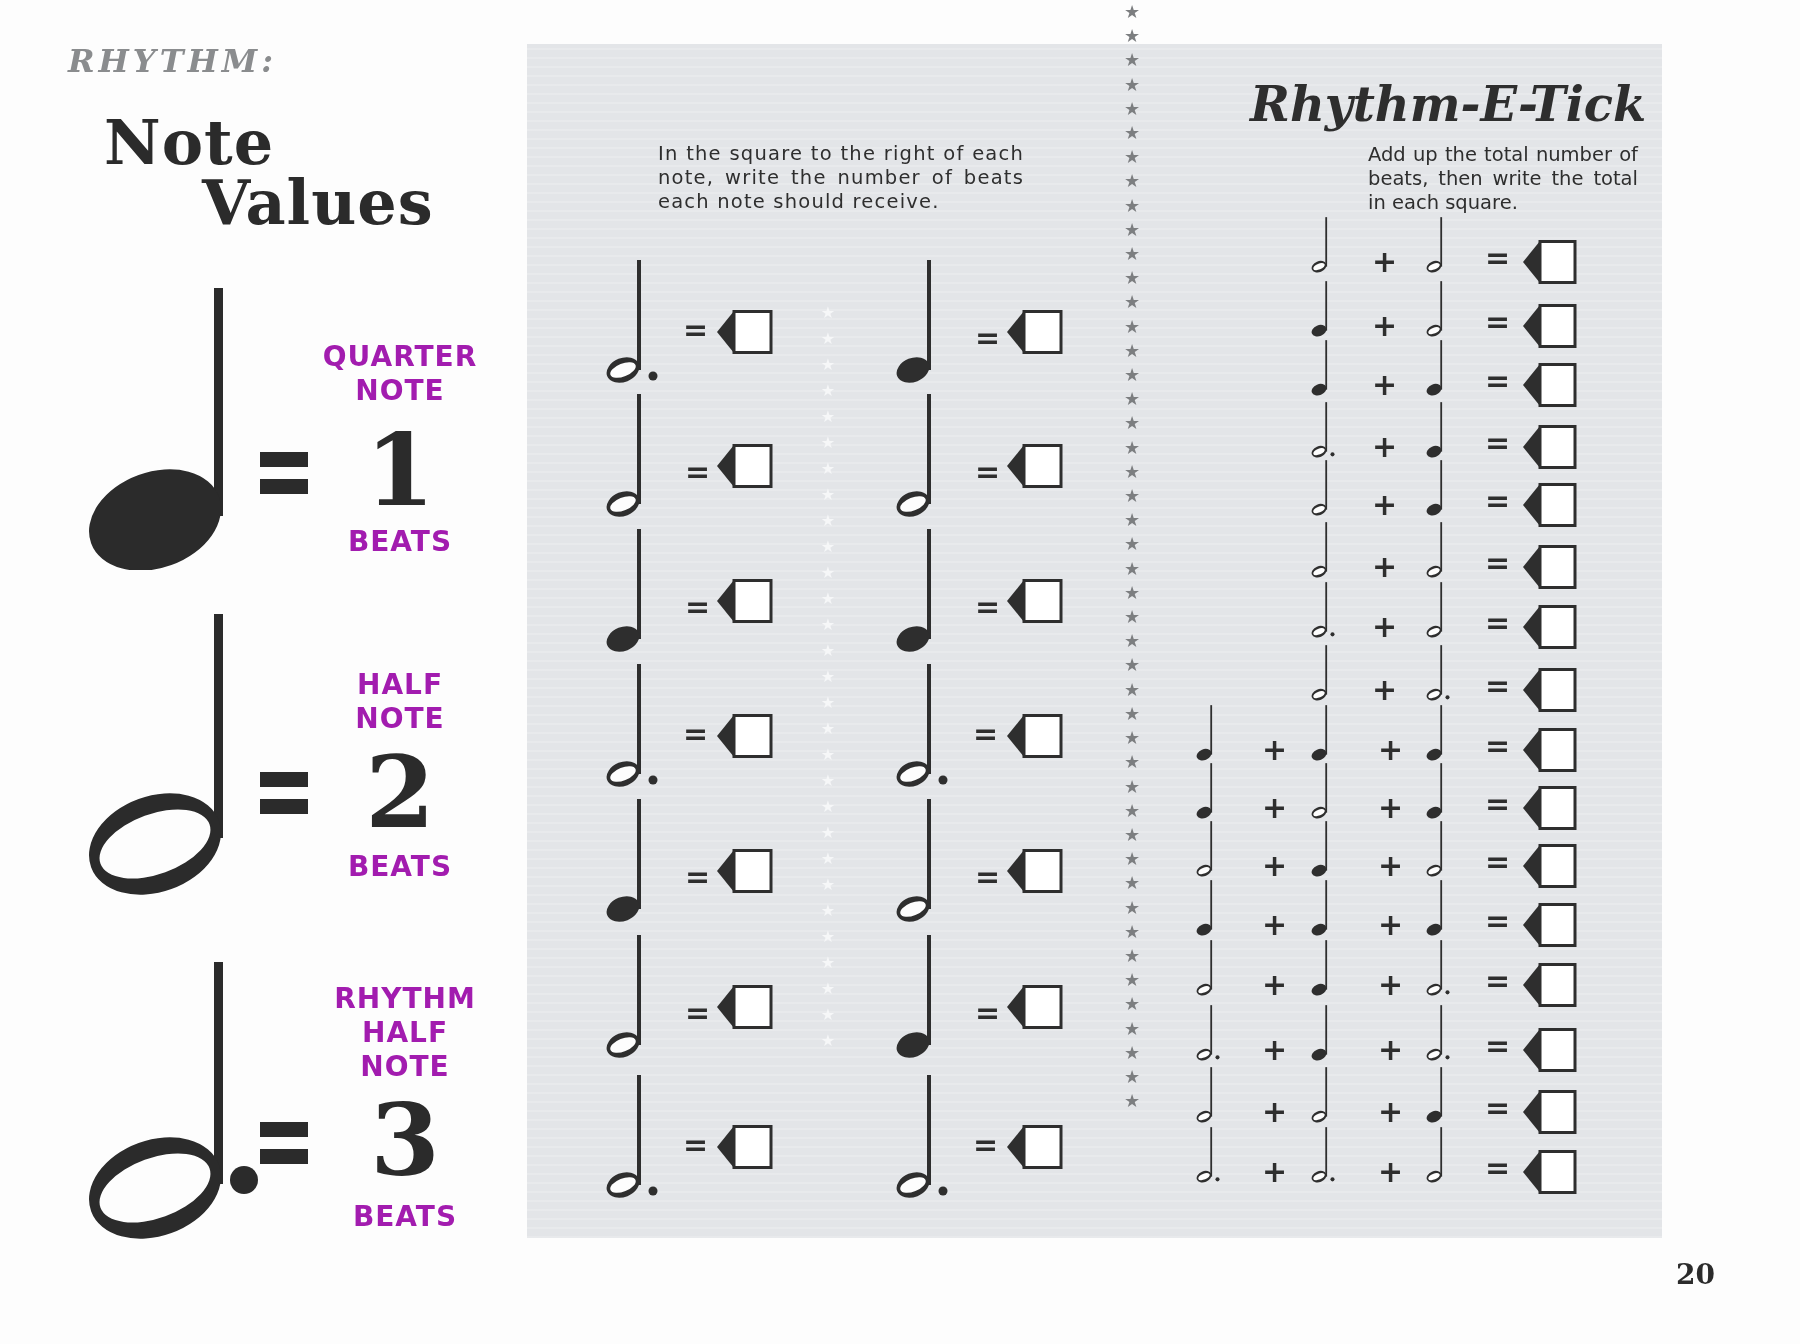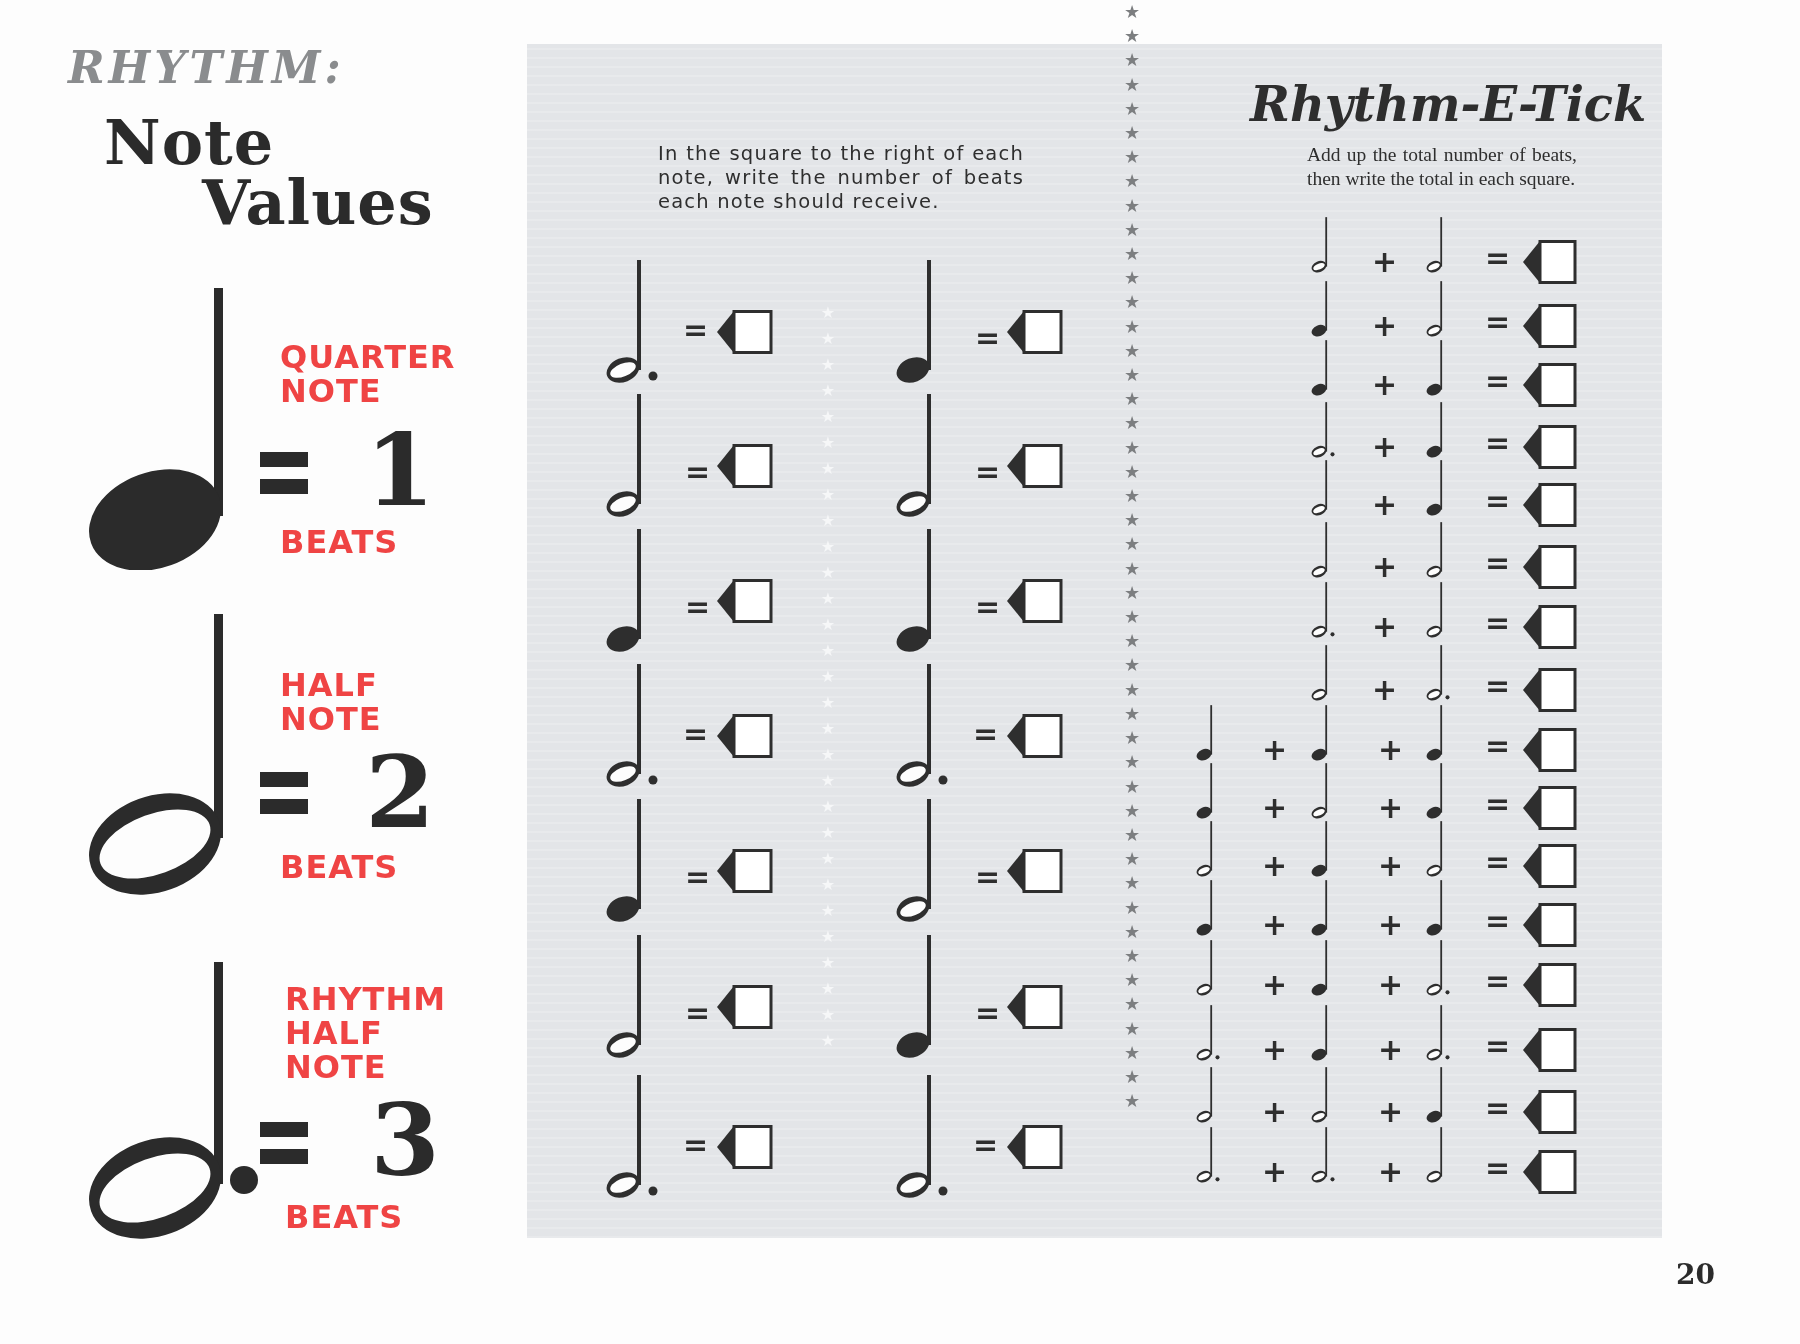--- a/index.html
+++ b/index.html
@@ -1,21 +1,21 @@
 <!DOCTYPE html>
 <html><head>
 <meta charset="utf-8">
 <style>
   html, body { margin:0; padding:0; background:#fdfdfd; }
   body { width:1800px; height:1344px; position:relative; overflow:hidden; font-family:"DejaVu Sans", sans-serif; color:#2b2b2b; }
   .abs { position:absolute; }
-  .section-label { left:68px; top:42px; font-family:"DejaVu Serif", serif; font-style:italic; font-weight:bold; font-size:44px; letter-spacing:4px; color:#8a8c8e; }
+  .section-label { left:68px; top:42px; font-family:"DejaVu Serif", serif; font-style:italic; font-weight:bold; font-size:32px; letter-spacing:4px; color:#8a8c8e; }
   .title1 { left:104px; top:106px; font-family:"DejaVu Serif", serif; font-weight:bold; font-size:62px; color:#2b2b2b; letter-spacing:1px; }
   .title2 { left:202px; top:166px; font-family:"DejaVu Serif", serif; font-weight:bold; font-size:62px; color:#2b2b2b; letter-spacing:1px; }
-  .legend-text { text-align:left; font-family:"DejaVu Sans", sans-serif; font-weight:bold; font-size:32px; line-height:34px; color:#ef4444; letter-spacing:1px; }
+  .legend-text { text-align:center; font-family:"DejaVu Sans", sans-serif; font-weight:bold; font-size:28px; line-height:34px; color:#a21caf; letter-spacing:1px; }
   .legend-eq { font-family:"DejaVu Sans", sans-serif; font-weight:bold; }
   .legend-num { font-family:"DejaVu Serif", serif; font-weight:bold; font-size:100px; line-height:100px; color:#2b2b2b; }
   .panel { left:527px; top:44px; width:1135px; height:1194px; background:#e3e5e8;
            background-image:repeating-linear-gradient(0deg, rgba(255,255,255,0.18) 0px, rgba(255,255,255,0.18) 2px, transparent 2px, transparent 9px);
   }
   .instr { font-family:"DejaVu Sans", sans-serif; font-size:19.5px; line-height:24px; color:#2e2e2e; text-align:justify; }
   .script-title { font-family:"DejaVu Serif", serif; font-style:italic; font-weight:bold; font-size:48px; color:#2e2e2e; }
   .star-col { width:24px; text-align:center; font-size:18px; line-height:24.2px; color:#7c7e80; }
   .star-col-white { width:24px; text-align:center; font-size:16px; line-height:26px; color:#f6f7f8; }
   .eq-sign { font-family:"DejaVu Sans", sans-serif; font-weight:bold; font-size:30px; color:#2e2e2e; }
@@ -376,21 +376,21 @@
           <svg width="56" height="44" viewBox="0 0 56 44">
     <polygon points="0,22 17,1 17,43" fill="#2e2e2e"></polygon>
     <rect x="17" y="1.5" width="37" height="41" fill="#ffffff" stroke="#2e2e2e" stroke-width="3"></rect>
   </svg>
           <span class="abs" style="left:24px;top:6px;font-size:24px;font-weight:bold;"></span>
         </div>
       </div>
   </div>
 
 <div class="abs script-title" style="left:1250px;top:76px;">Rhythm-E-Tick</div>
-<div class="abs instr" style="left:1307px;top:143px;width:270px;font-family:Liberation Serif, serif;">Add up the total number of beats, then write the total in each square.</div>
+<div class="abs instr" style="left:1368px;top:143px;width:270px;">Add up the total number of beats, then write the total in each square.</div>
 
 <div id="ex2">
     <div>
       <div class="abs" style="left:1310px;top:216px;"><svg width="27" height="59" viewBox="0 0 60 130">
           <rect x="34" y="2" width="4" height="110" fill="#2e2e2e"></rect>
           <ellipse cx="20" cy="112" rx="17" ry="12" fill="#2e2e2e" transform="rotate(-22 20 112)"></ellipse>
           <ellipse cx="20" cy="112" rx="13.5" ry="6.5" fill="#fdfdfd" transform="rotate(-22 20 112)"></ellipse>
         </svg></div>
       <div class="abs" style="left:1425px;top:216px;"><svg width="27" height="59" viewBox="0 0 60 130">
           <rect x="34" y="2" width="4" height="110" fill="#2e2e2e"></rect>

